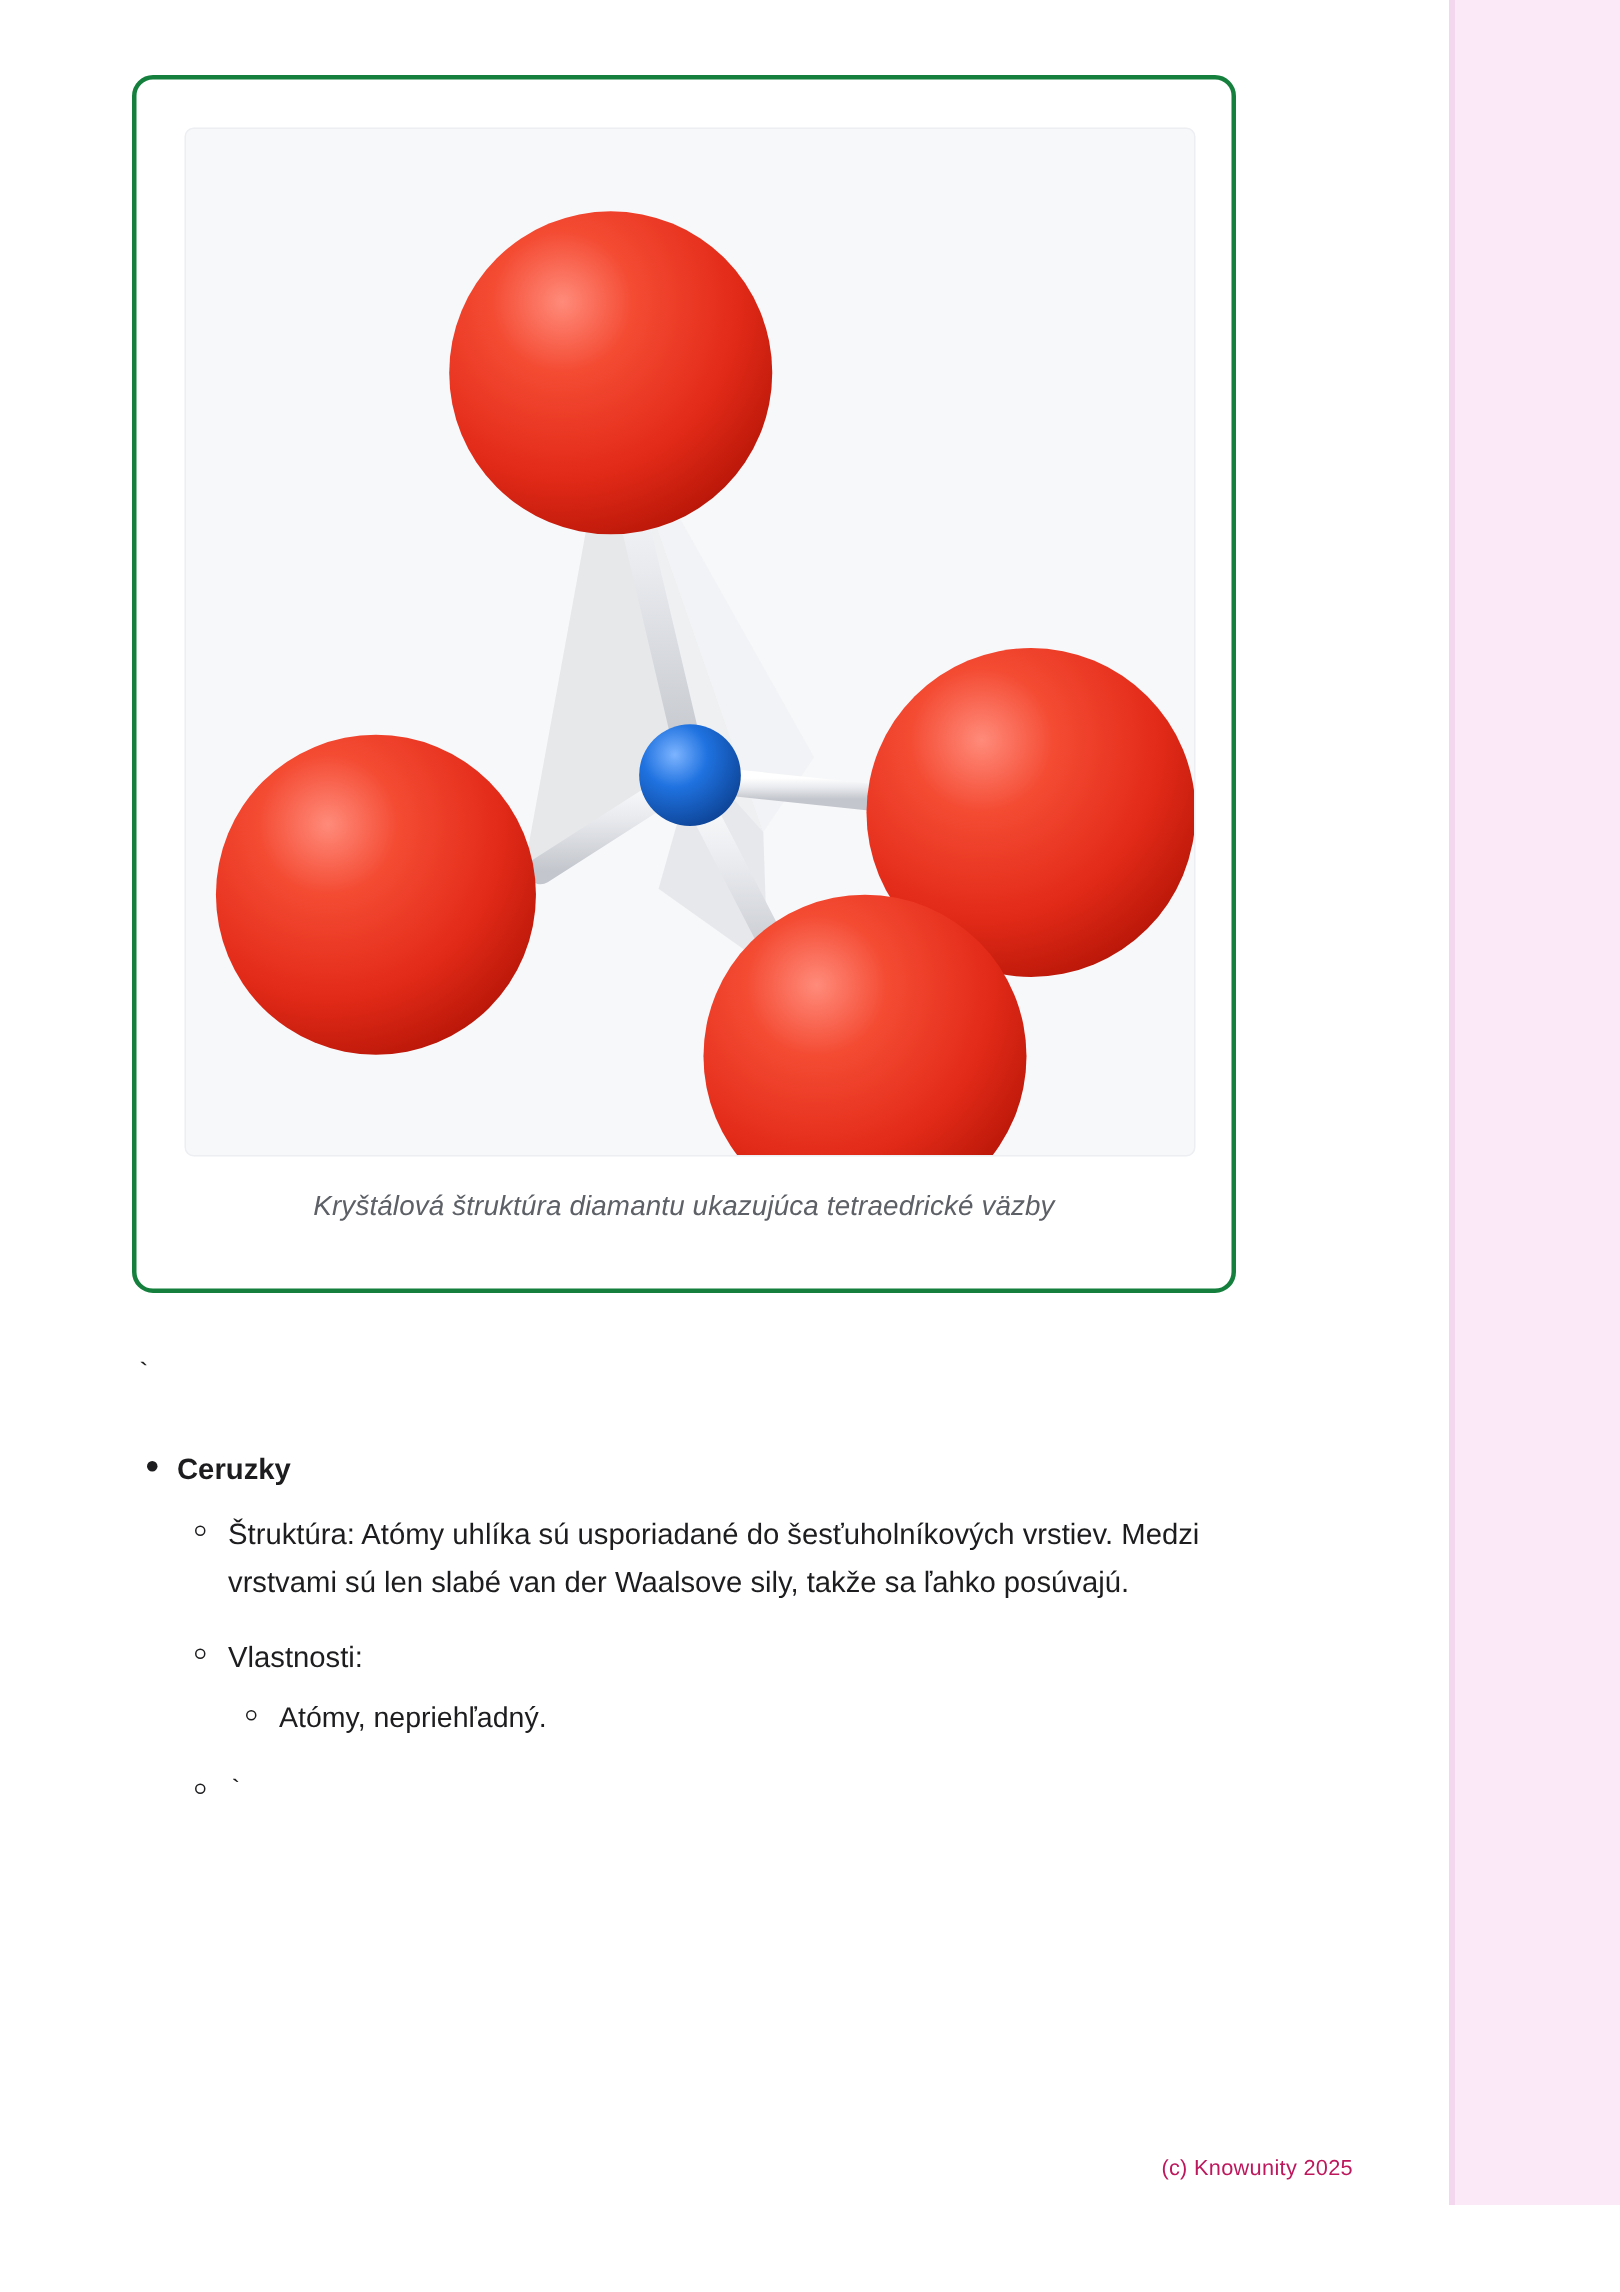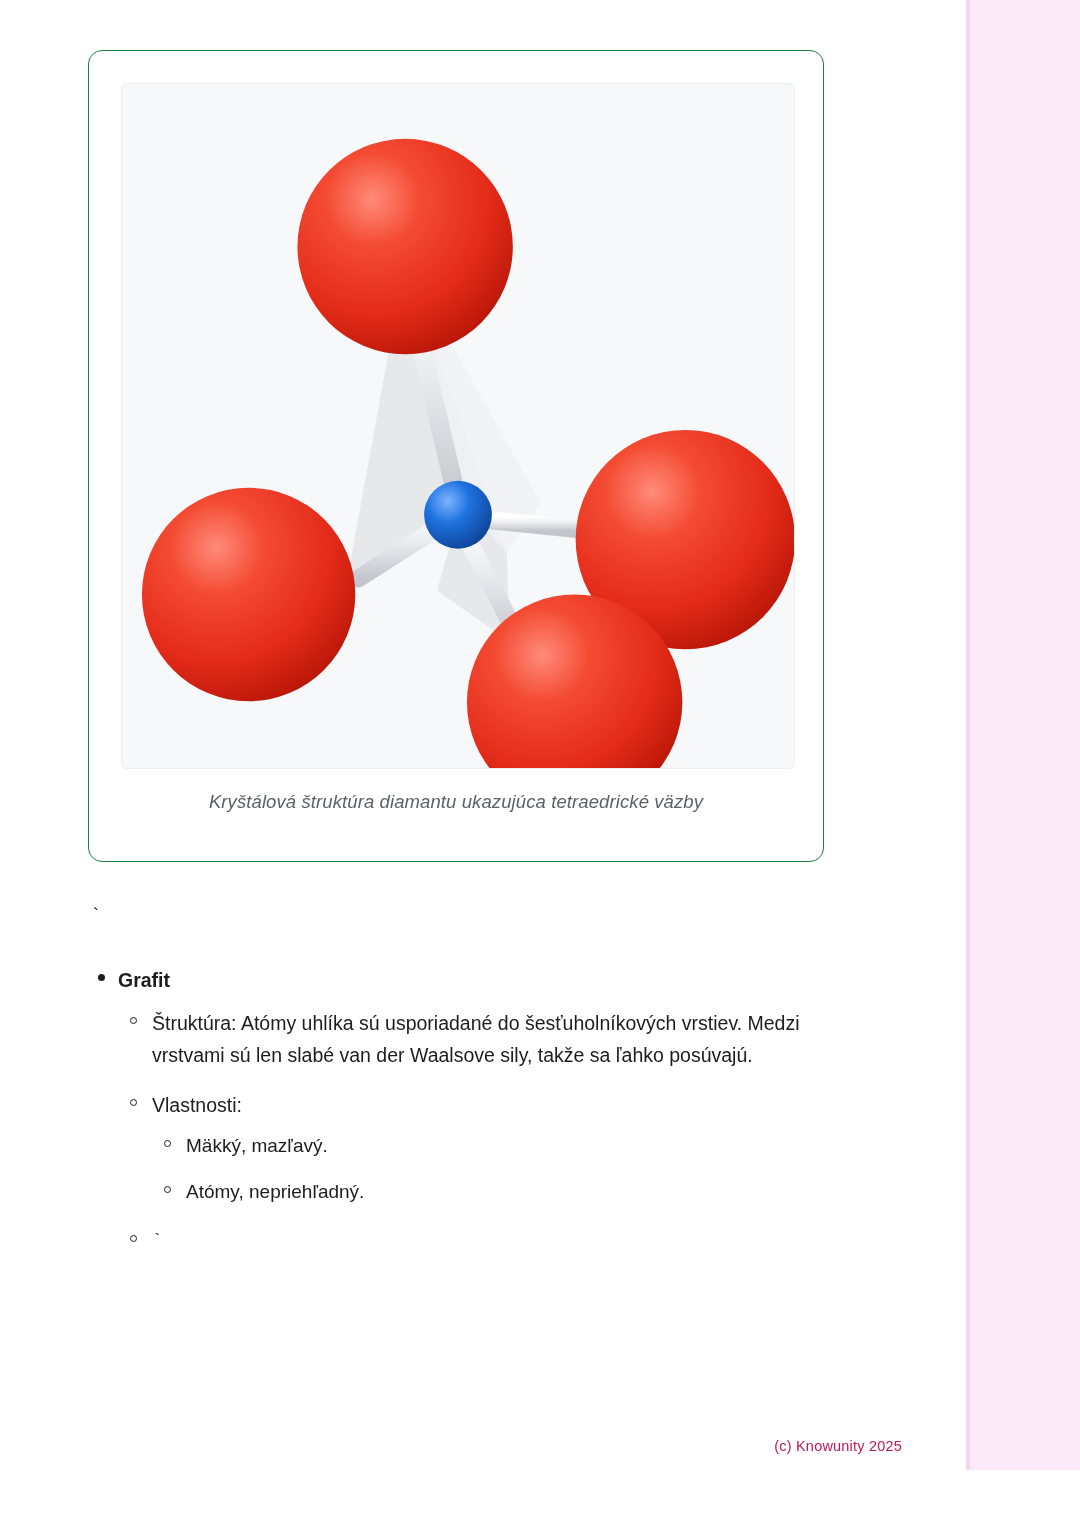--- a/index.html
+++ b/index.html
@@ -42,21 +42,21 @@
     height: 1528px;
   }
 
   
   .figure-card {
     position: absolute;
     left: 88px;
     top: 50px;
     width: 736px;
     height: 812px;
-    border: 1px solid #15803d;
+    border: 3px solid #15803d;
     border-radius: 14px;
     background: #ffffff;
     box-sizing: border-box;
   }
   .figure-inner {
     position: absolute;
     left: 32px;
     top: 32px;
     width: 674px;
     height: 686px;
@@ -243,42 +243,38 @@
     </div>
     <div class="figure-caption">Kryštálová štruktúra diamantu ukazujúca tetraedrické väzby</div>
   </div>
 
   <div class="stray-tick">`</div>
 
   <div class="content">
     <ul class="lvl1">
       <li>
         <span class="bullet-disc"></span>
-        <div class="l1-text">Grafit</div>
+        <div class="l1-text">Ceruzky</div>
 
         <ul class="lvl2">
           <li>
             <span class="bullet-circle"></span>
             <div class="l2-text">
               <b>Štruktúra:</b><span> Atómy uhlíka sú usporiadané do šesťuholníkových vrstiev. Medzi vrstvami sú len slabé van der Waalsove sily, takže sa ľahko posúvajú.</span>
             </div>
           </li>
 
           <li>
             <span class="bullet-circle"></span>
             <div class="l2-text">
               <b>Vlastnosti:</b><span></span>
             </div>
             <ul class="lvl3">
               <li>
                 <span class="bullet-circle3"></span>
-                <div class="l3-text">Mäkký, mazľavý.</div>
-              </li>
-              <li>
-                <span class="bullet-circle3"></span>
                 <div class="l3-text">Atómy, nepriehľadný.</div>
               </li>
             </ul>
           </li>
 
 
           <li>
             <span class="bullet-circle"></span>
             <div class="l2-text tick-item">`</div>
           </li>

